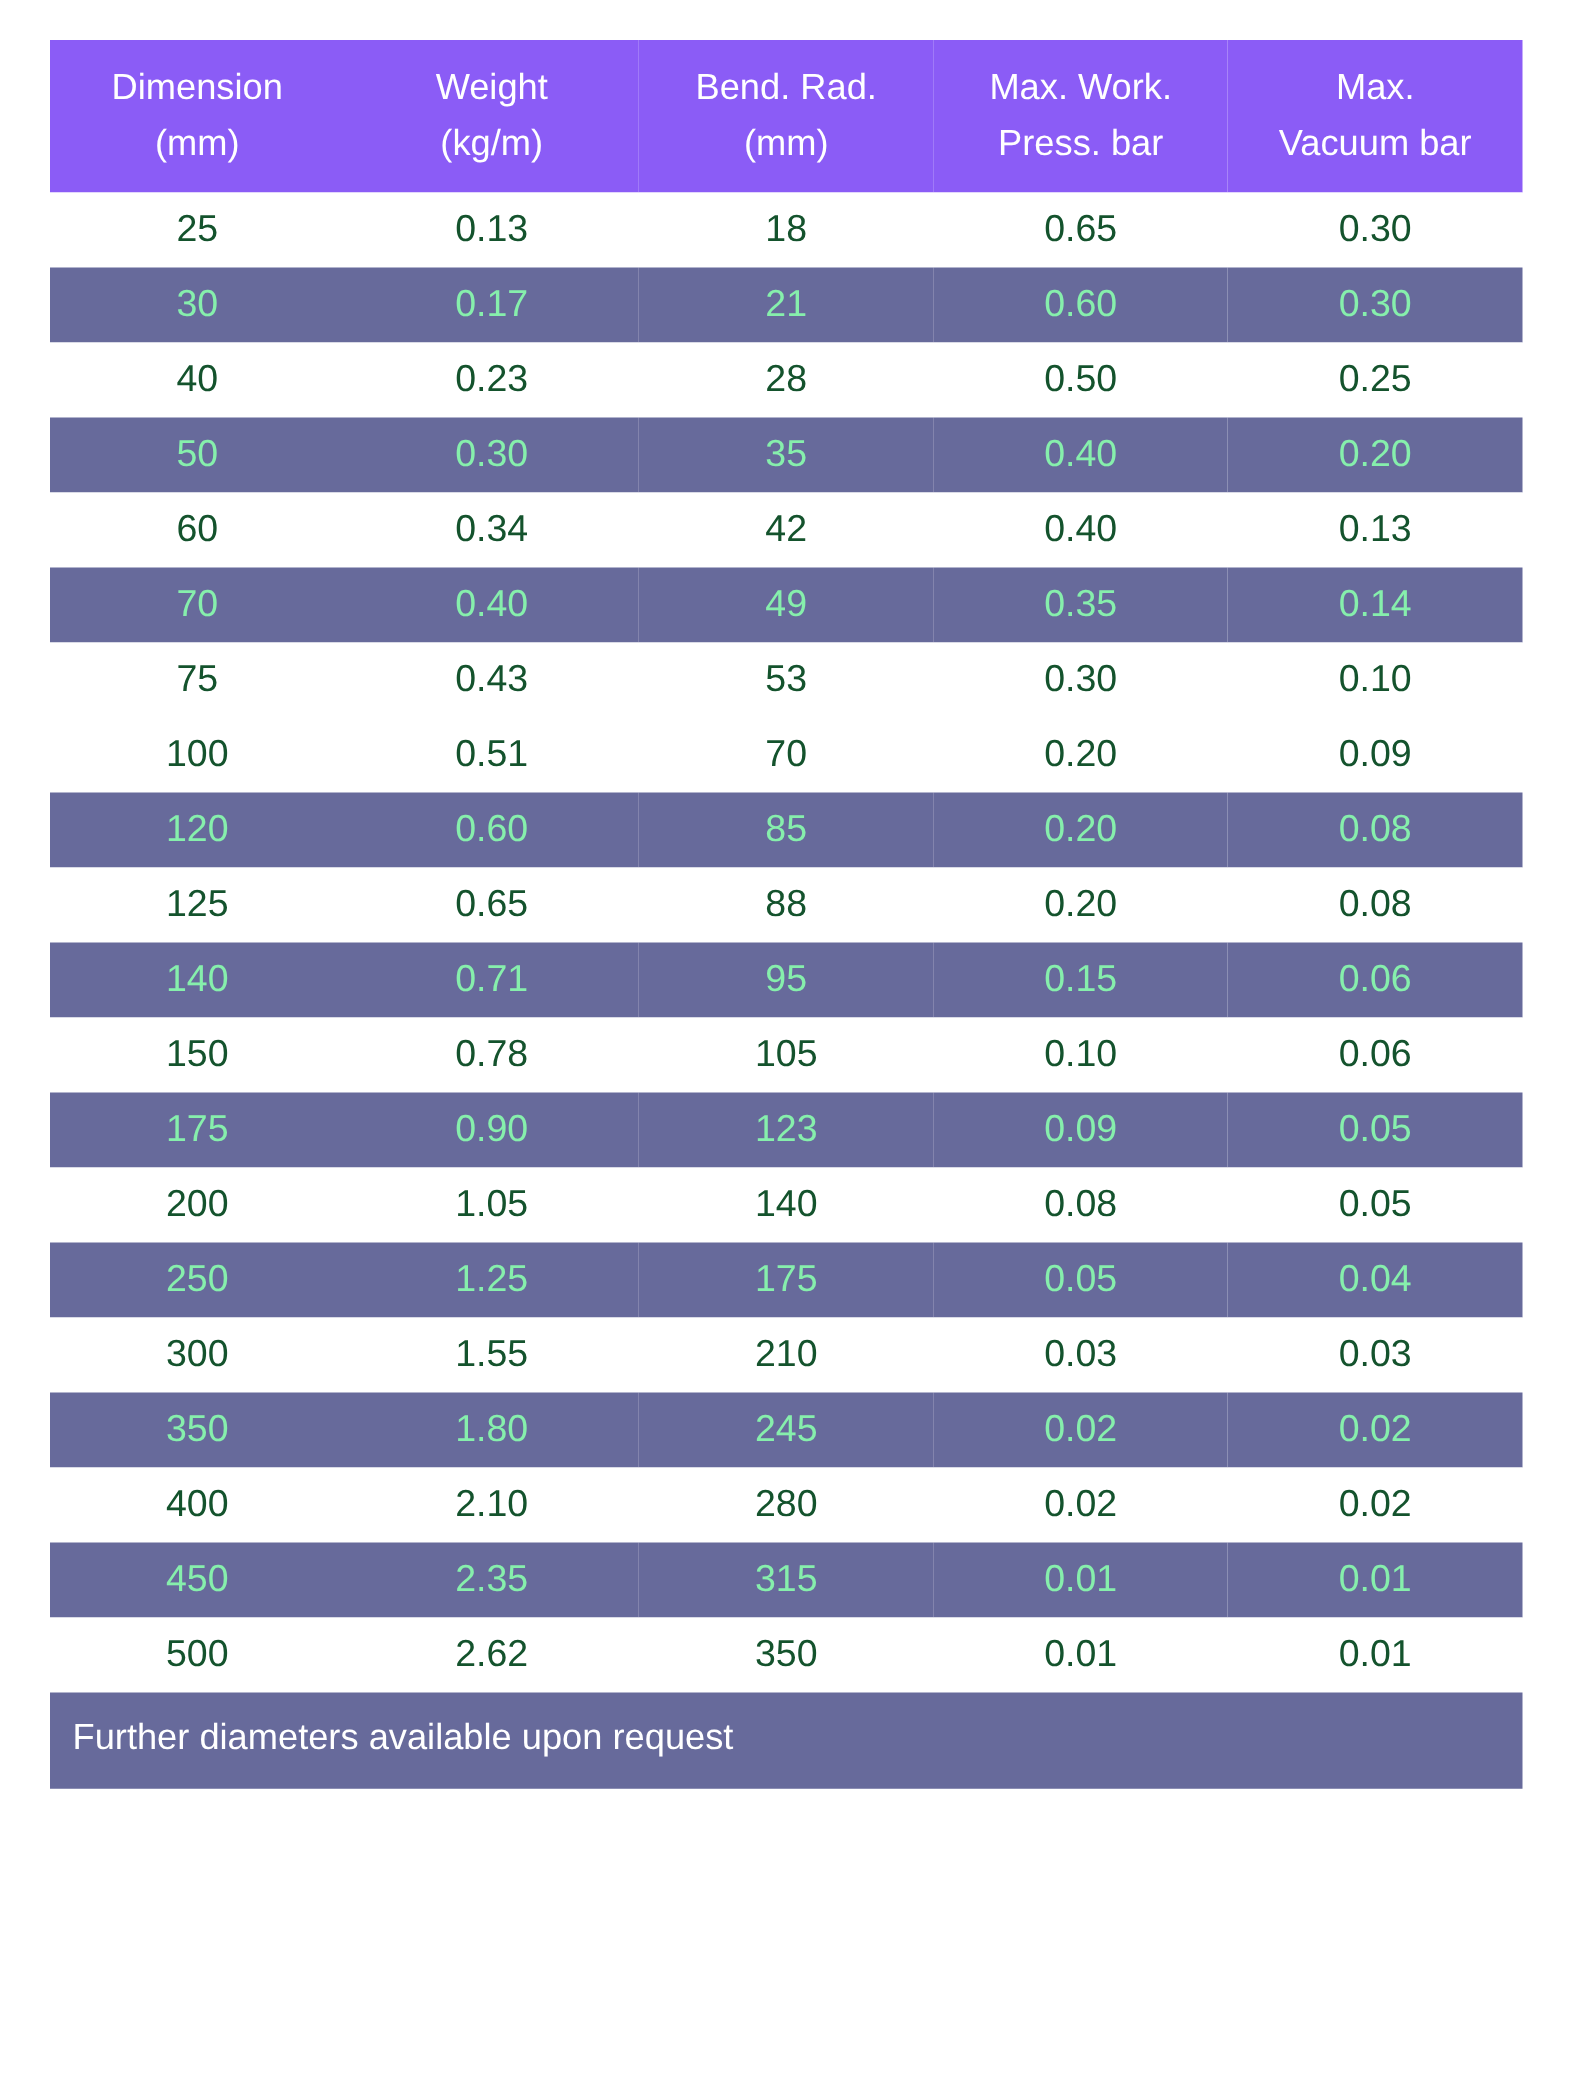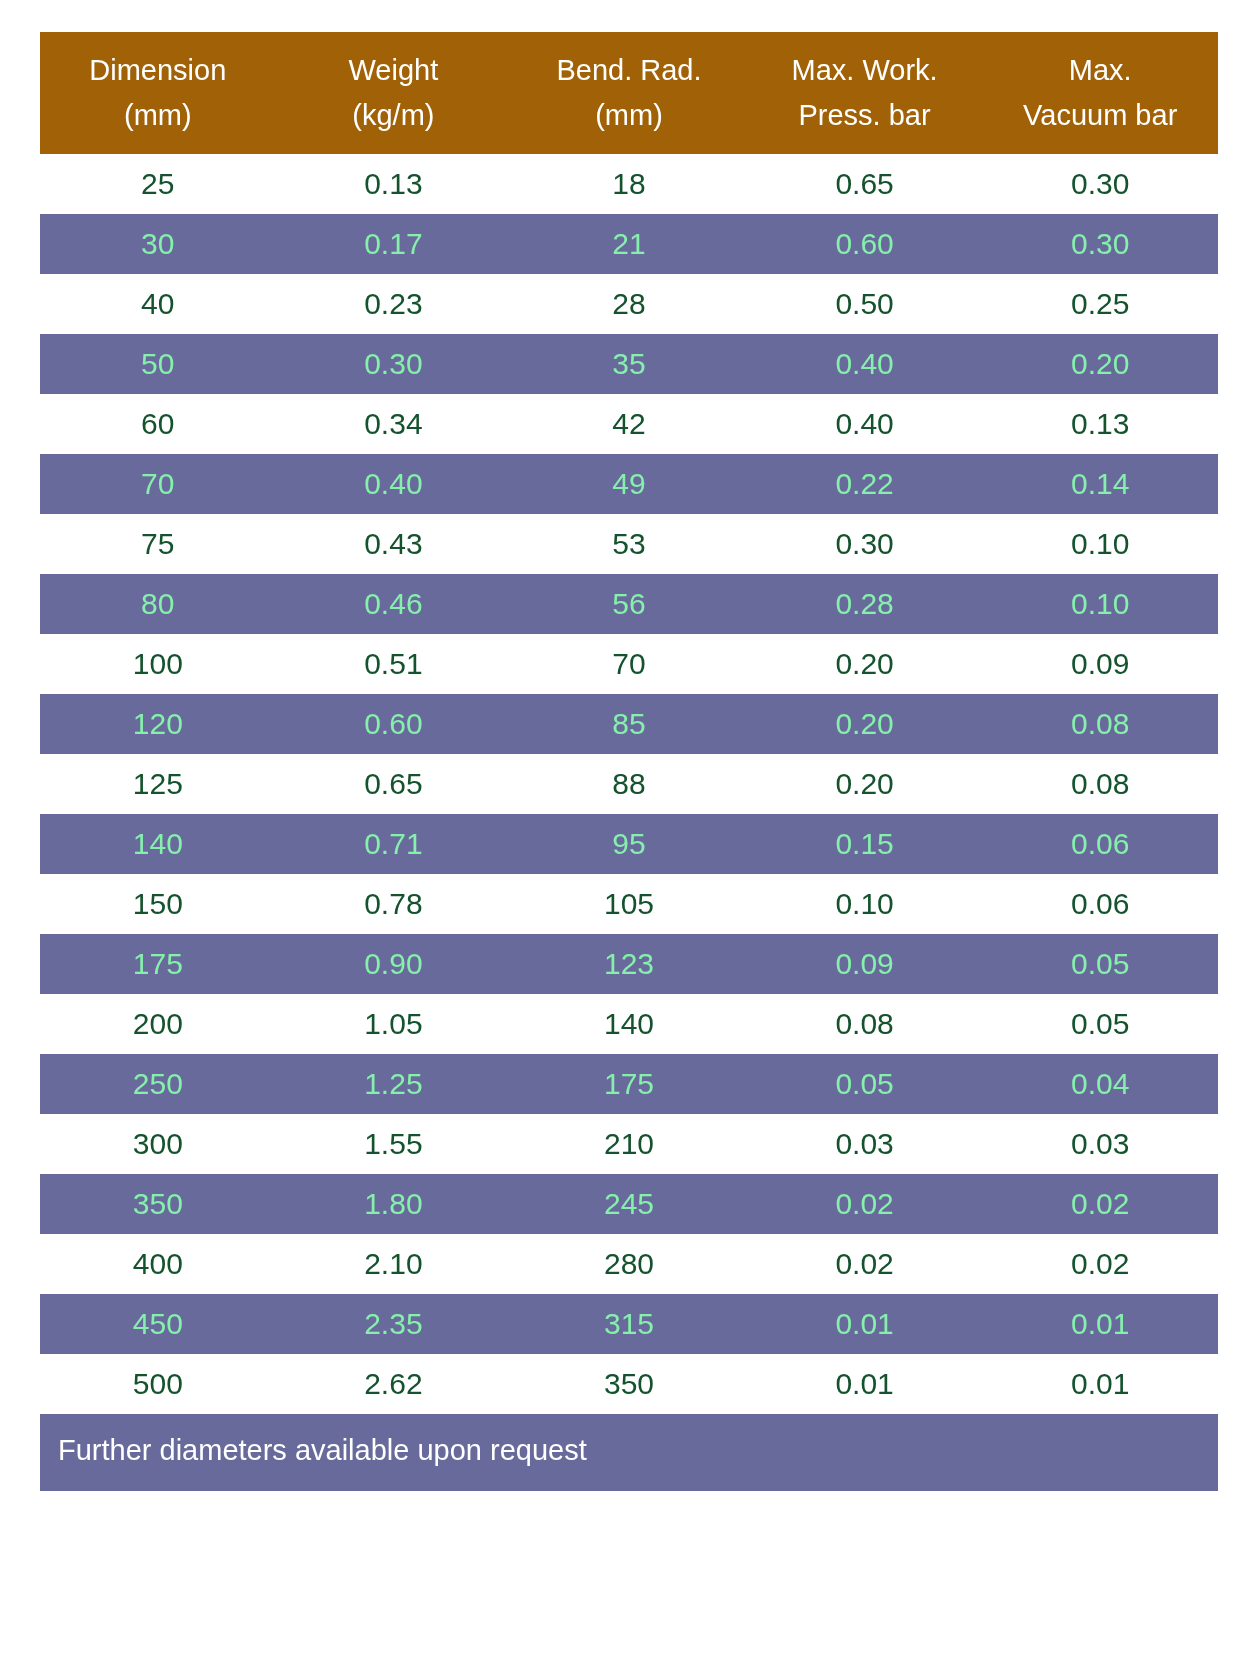--- a/index.html
+++ b/index.html
@@ -22,21 +22,21 @@
   }
 
   .tbl {
     width: 100%;
     border-collapse: collapse;
     table-layout: fixed;
   }
 
   
   .tbl thead th {
-    background: #a16207;
+    background: #8b5cf6;
     color: #ffffff;
     font-weight: normal;
     font-size: 29px;
     line-height: 1.0;
     text-align: center;
     padding: 0;
     vertical-align: middle;
     height: 122px;
   }
   .hdr-cell {
@@ -158,35 +158,28 @@
           <td>60</td>
           <td>0.34</td>
           <td>42</td>
           <td>0.40</td>
           <td>0.13</td>
         </tr>
         <tr class="row-even">
           <td>70</td>
           <td>0.40</td>
           <td>49</td>
-          <td>0.22</td>
+          <td>0.35</td>
           <td>0.14</td>
         </tr>
         <tr class="row-odd">
           <td>75</td>
           <td>0.43</td>
           <td>53</td>
           <td>0.30</td>
-          <td>0.10</td>
-        </tr>
-        <tr class="row-even">
-          <td>80</td>
-          <td>0.46</td>
-          <td>56</td>
-          <td>0.28</td>
           <td>0.10</td>
         </tr>
         <tr class="row-odd">
           <td>100</td>
           <td>0.51</td>
           <td>70</td>
           <td>0.20</td>
           <td>0.09</td>
         </tr>
         <tr class="row-even">

